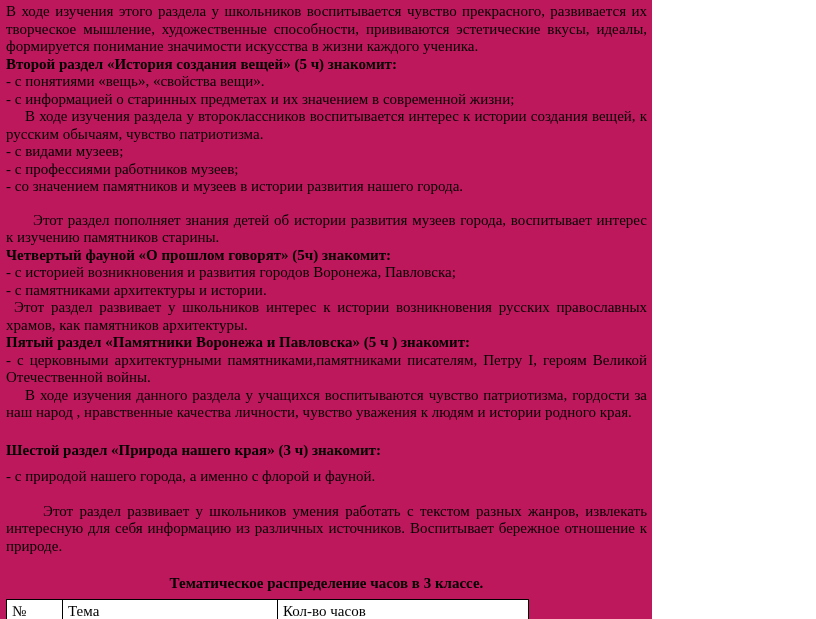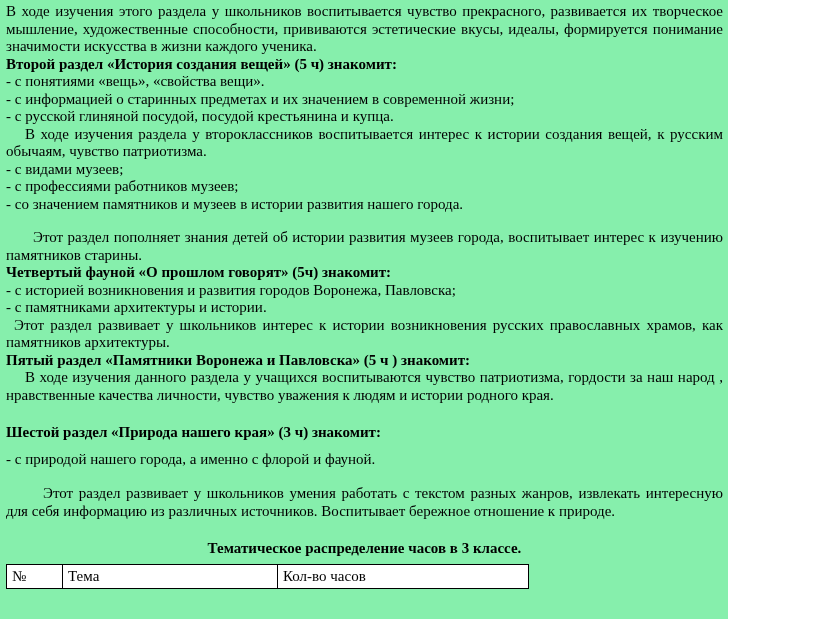--- a/index.html
+++ b/index.html
@@ -6,24 +6,24 @@
   html, body { background: #ffffff; }
   body {
     width: 816px;
     height: 619px;
     overflow: hidden;
     color: #000000;
     font-family: "Liberation Serif", "DejaVu Serif", serif;
     font-size: 15px;
   }
   .page {
-    width: 728px;
+    width: 652px;
     height: 619px;
     padding: 3px 5px 0 6px;
-    background: #86efac;
+    background: #be185d;
   }
   p {
     text-align: justify;
     line-height: 17.5px;
   }
   p.heading { font-weight: bold; }
   p.center { text-align: center; }
 
   
   .ind-xs { text-indent: 8px; }
@@ -58,34 +58,34 @@
 </head>
 <body>
 
 <div class="page">
 
   <p>В ходе изучения этого раздела у школьников воспитывается чувство прекрасного, развивается их творческое мышление, художественные способности, прививаются эстетические вкусы, идеалы, формируется понимание значимости искусства в жизни каждого ученика.</p>
 
   <p class="heading">Второй раздел «История создания вещей» (5 ч) знакомит:</p>
   <p>- с понятиями «вещь», «свойства вещи».</p>
   <p>- с информацией о старинных предметах и их значением в современной жизни;</p>
-  <p>- с русской глиняной посудой, посудой крестьянина и купца.</p>
   <p class="ind-sm">В ходе изучения раздела у второклассников воспитывается интерес к истории создания вещей, к русским обычаям,  чувство патриотизма.</p>
 
   <p>- с видами музеев;</p>
   <p>- с профессиями работников музеев;</p>
   <p>- со значением памятников и музеев в истории развития нашего города.</p>
   <p class="ind-md">Этот раздел пополняет знания детей об истории развития музеев города, воспитывает интерес  к изучению памятников старины.</p>
 
   <p class="heading">Четвертый фауной «О прошлом говорят» (5ч) знакомит:</p>
   <p>- с историей возникновения и развития  городов Воронежа, Павловска;</p>
   <p>- с памятниками архитектуры и истории.</p>
   <p class="ind-xs">Этот раздел развивает у  школьников  интерес к истории возникновения русских православных храмов,  как памятников архитектуры.</p>
 
   <p class="heading">Пятый раздел «Памятники Воронежа и Павловска» (5 ч ) знакомит:</p>
+  <p>- с церковными архитектурными памятниками,памятниками писателям, Петру I, героям Великой Отечественной войны.</p>
   <p class="ind-sm">В ходе изучения данного раздела у учащихся воспитываются чувство патриотизма, гордости за  наш народ , нравственные качества личности, чувство уважения к людям и истории родного края.</p>
 
   <p class="heading sp-before-sm sp-after-sm">Шестой раздел «Природа нашего края» (3 ч) знакомит:</p>
   <p class="sp-after-lg">-  с природой нашего города, а именно с флорой и фауной.</p>
   <p class="ind-lg sp-after-md">Этот раздел развивает у школьников умения  работать  с текстом разных жанров, извлекать интересную для себя информацию из различных источников. Воспитывает бережное отношение к природе.</p>
 
 
   <p class="heading center sp-after-xs">Тематическое распределение часов в 3 классе.</p>
 
   <div class="tbl">

